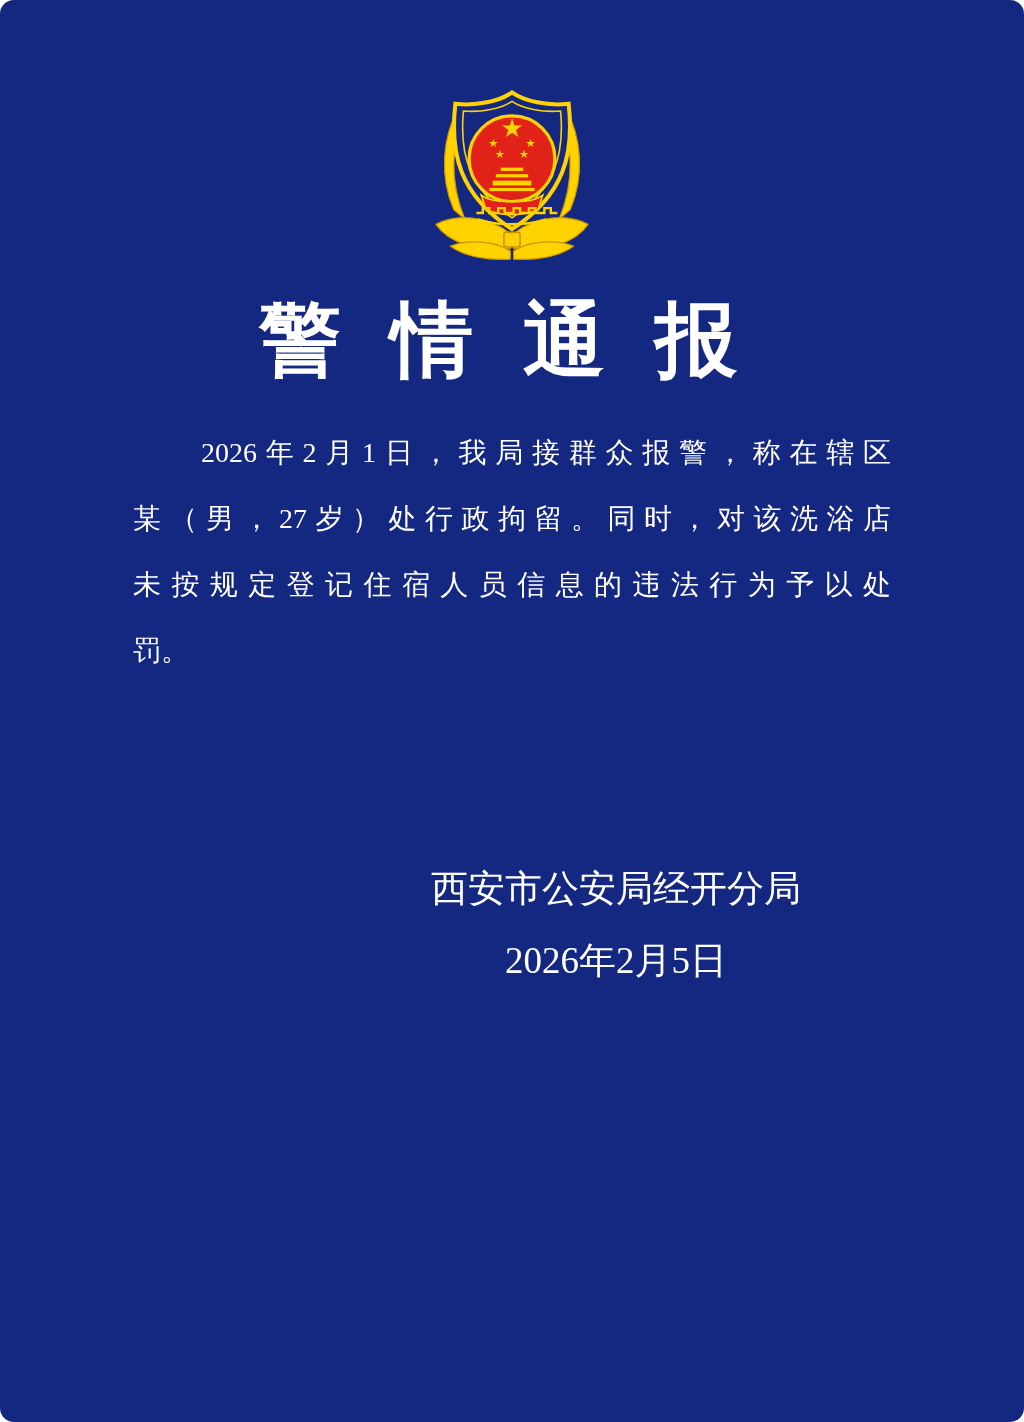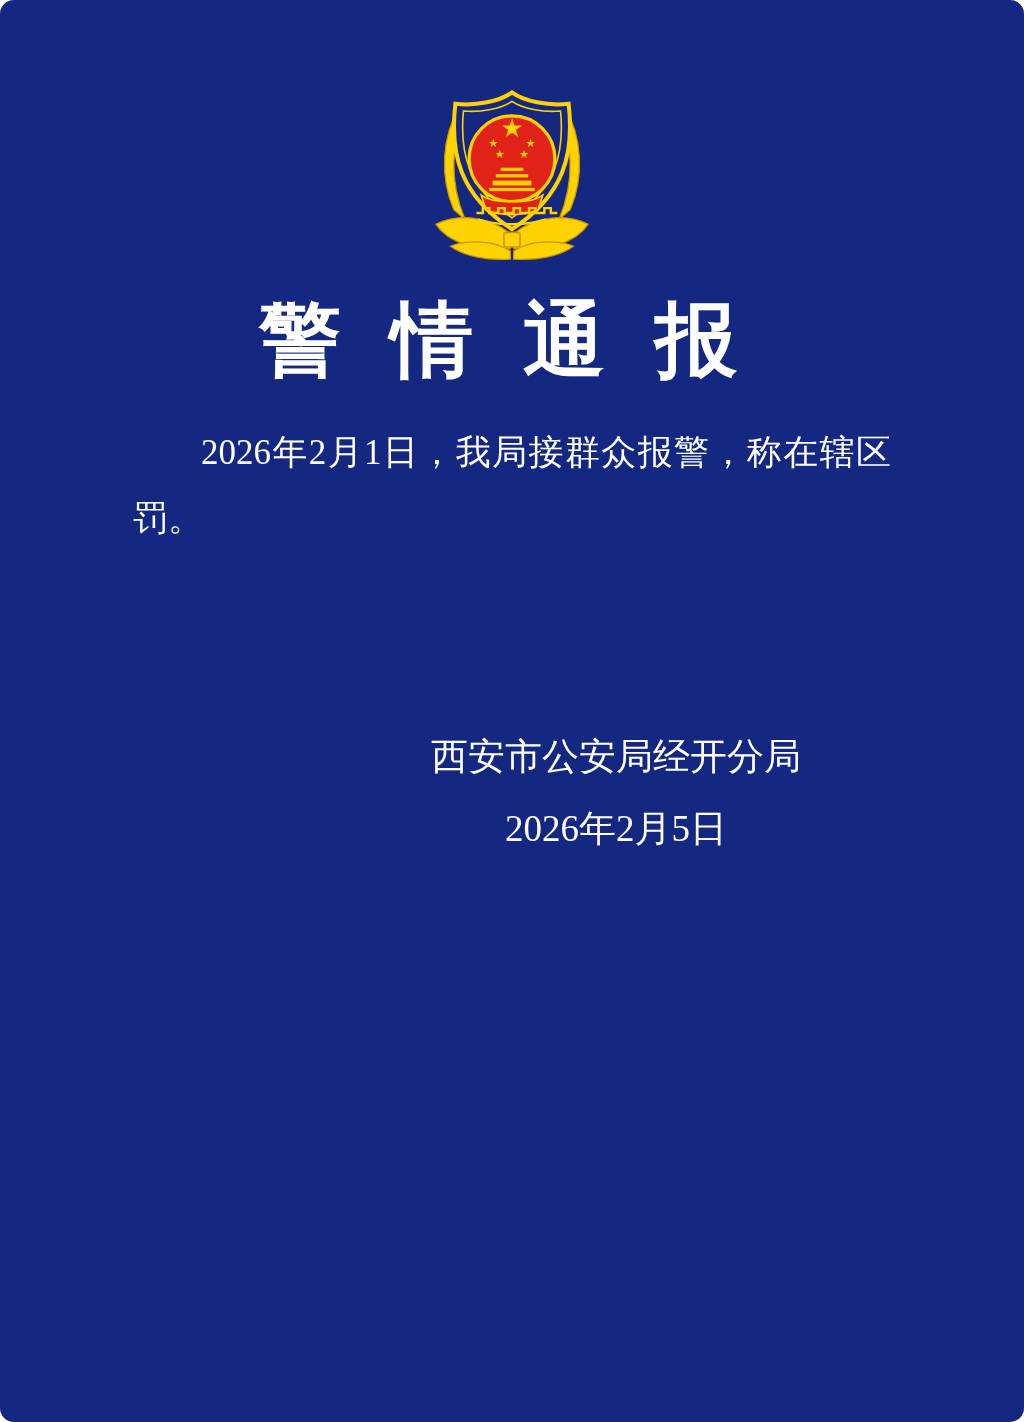--- a/index.html
+++ b/index.html
@@ -23,21 +23,21 @@
     font-size: 82px;
     font-weight: bold;
     line-height: 86px;
     letter-spacing: 50px;
     padding-left: 22px;
     white-space: nowrap;
   }
   .body-text {
     width: 758px;
     margin: 36px auto 0 auto;
-    font-size: 35px;
+    font-size: 28px;
     line-height: 66px;
   }
   .body-line {
     height: 66px;
     overflow: hidden;
     text-align: justify;
   }
   .body-line::after {
     content: "";
     display: inline-block;
@@ -91,20 +91,22 @@
     <path d="M62,130 C76,141 124,141 138,130 L132,148 C114,156 86,156 68,148 Z" fill="#E02218" stroke="#FFD200" stroke-width="2"></path>
 
     <path d="M56,152 h8 v-6 h8 v6 h11 v-6 h8 v6 h11 v-6 h8 v6 h11 v-6 h8 v6 h11 v-6 h8 v6 h8" fill="none" stroke="#FFD200" stroke-width="3"></path>
     <path d="M58,160 C80,168 120,168 142,160" fill="none" stroke="#FFD200" stroke-width="3"></path>
   </svg>
 
   <h1 class="title">警情通报</h1>
 
   <div class="body-text">
     <div class="body-line indent">2026年2月1日，我局接群众报警，称在辖区</div>
+    <div class="body-line">某（男，27岁）处行政拘留。同时，对该洗浴店</div>
+    <div class="body-line">未按规定登记住宿人员信息的违法行为予以处</div>
     <div class="body-line no-justify">罚。</div>
   </div>
 
   <div class="signature-block">
     <div>西安市公安局经开分局</div>
     <div>2026年2月5日</div>
   </div>
 
 </div>
 

